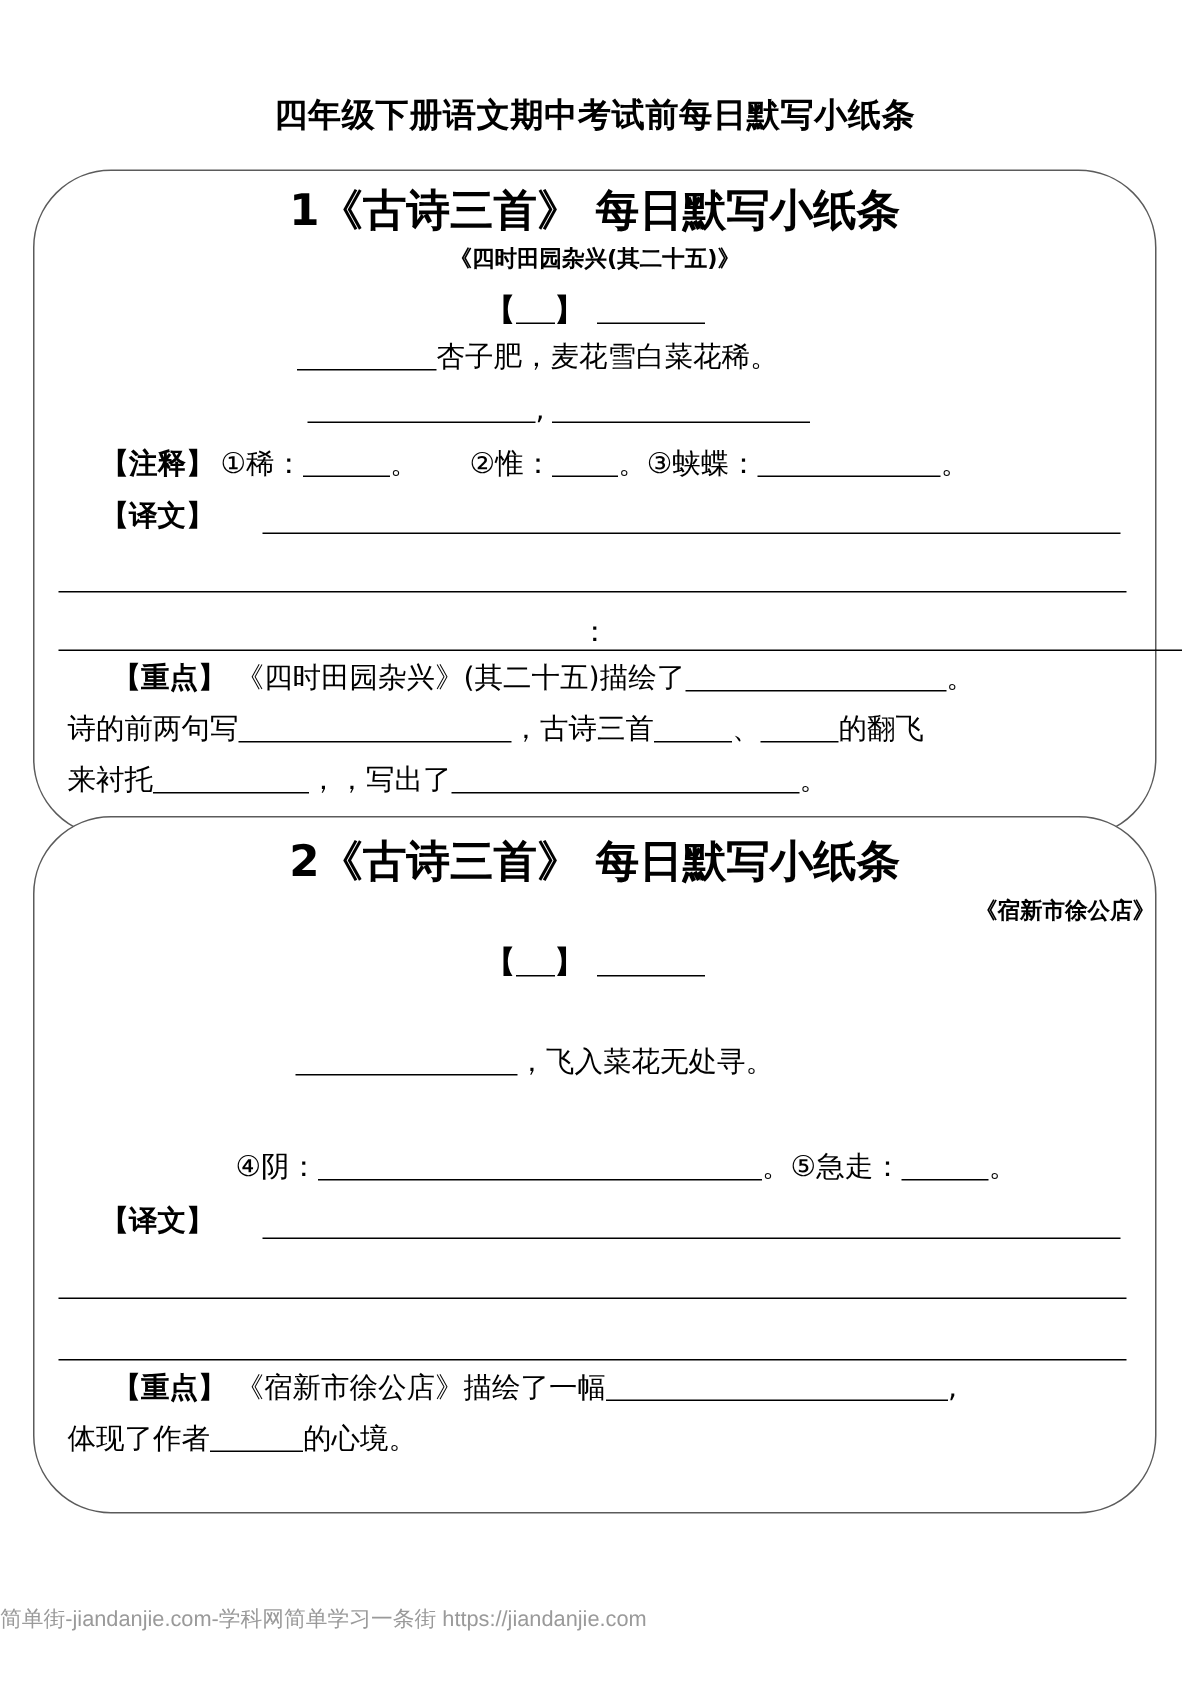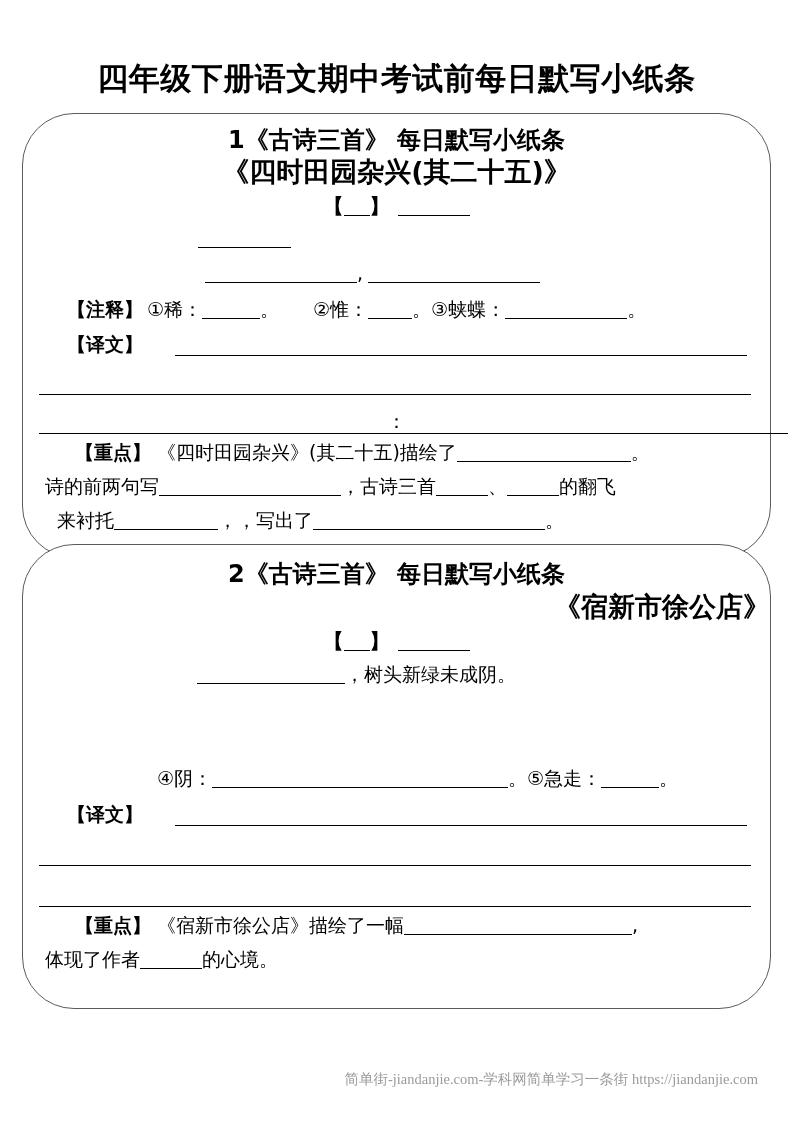--- a/index.html
+++ b/index.html
@@ -24,21 +24,21 @@
     height: 1122px;
   }
 
   
   .doc-title {
     position: absolute;
     top: 58px;
     left: 0;
     width: 793px;
     text-align: center;
-    font-size: 31px;
+    font-size: 22px;
     font-weight: 700;
     letter-spacing: 0.5px;
     line-height: 40px;
     font-family: "DejaVu Sans", "Liberation Sans", sans-serif;
     white-space: nowrap;
   }
 
   
   .card {
     position: absolute;
@@ -56,31 +56,31 @@
     width: 100%;
     height: 100%;
   }
 
   
   .card-title {
     position: absolute;
     left: 0;
     width: 100%;
     text-align: center;
-    font-size: 24px;
+    font-size: 29px;
     font-weight: 700;
     line-height: 32px;
     white-space: nowrap;
   }
   .poem-title {
     position: absolute;
     left: 0;
     width: 100%;
     text-align: center;
-    font-size: 27px;
+    font-size: 15px;
     font-weight: 700;
     line-height: 28px;
     white-space: nowrap;
   }
 
   
   .row {
     position: absolute;
     font-size: 19px;
     line-height: 26px;
@@ -117,25 +117,25 @@
     font-weight: 700;
     font-size: 20px;
   }
 
   
   .footer {
     position: absolute;
     top: 1070px;
     left: 0;
     width: 758px;
-    text-align: right;
+    text-align: left;
     font-size: 14.5px;
     color: #9a9a9a;
     white-space: nowrap;
-    font-family: Liberation Serif, serif;
+    font-family: Liberation Sans, sans-serif;
   }
 </style>
 </head>
 <body>
 
 <div class="page">
 
   <div class="doc-title">四年级下册语文期中考试前每日默写小纸条</div>
 
   <div class="card" id="card-1">
@@ -143,21 +143,21 @@
 
       <div class="card-title" style="top:10px;">1《古诗三首》  每日默写小纸条</div>
 
       <div class="poem-title" style="top:44px;">《四时田园杂兴(其二十五)》</div>
 
       <div class="row center" style="top:79px;">
         <span class="bracket">【</span><span class="blank" style="width:26px;"></span><span class="bracket">】</span><span style="display:inline-block;width:8px;"></span><span class="blank" style="width:72px;"></span>
       </div>
 
       <div class="row" style="top:111px; left:175px;">
-        <span class="blank" style="width:93px;"></span>
+        <span class="blank" style="width:93px;"></span><span>杏子肥，麦花雪白菜花稀。</span>
       </div>
 
       <div class="row" style="top:146px; left:182px;">
         <span class="blank" style="width:152px;"></span><span style="font-size:19px;">,</span><span style="display:inline-block;width:5px;"></span><span class="blank" style="width:172px;"></span>
       </div>
 
       <div class="row" style="top:182px; left:44px;">
         <span class="lbl">【注释】</span><span style="display:inline-block;width:4px;"></span><span>①</span><span>稀：</span><span class="blank" style="width:58px;"></span><span>。</span><span style="display:inline-block;width:34px;"></span><span>②</span><span>惟：</span><span class="blank" style="width:44px;"></span><span>。</span><span>③</span><span>蛱蝶：</span><span class="blank" style="width:122px;"></span><span>。</span>
       </div>
 
@@ -173,42 +173,42 @@
       <div class="ruled" style="top:319px; left:16px; width:749px;"></div>
 
       <div class="row" style="top:325px; left:52px;">
         <span class="lbl">【重点】</span><span style="display:inline-block;width:6px;"></span><span>《四时田园杂兴》(其二十五)描绘了</span><span class="blank" style="width:174px;"></span><span>。</span>
       </div>
 
       <div class="row" style="top:359px; left:22px;">
         <span>诗的前两句写</span><span class="blank" style="width:182px;"></span><span>，古诗三首</span><span class="blank" style="width:52px;"></span><span>、</span><span class="blank" style="width:52px;"></span><span>的翻飞</span>
       </div>
 
-      <div class="row" style="top:393px; left:34px;">
+      <div class="row" style="top:393px; left:22px;">
         <span>来衬托</span><span class="blank" style="width:104px;"></span><span>，</span><span>，写出了</span><span class="blank" style="width:232px;"></span><span>。</span>
       </div>
 
     </div>
   </div>
 
   <div class="card" id="card-2">
     <div class="card-inner">
 
       <div class="card-title" style="top:13px;">2《古诗三首》  每日默写小纸条</div>
 
       <div class="poem-title" style="top:48px;text-align:right;">《宿新市徐公店》</div>
 
       <div class="row center" style="top:83px;">
         <span class="bracket">【</span><span class="blank" style="width:26px;"></span><span class="bracket">】</span><span style="display:inline-block;width:8px;"></span><span class="blank" style="width:72px;"></span>
       </div>
 
-      <div class="row" style="top:116px; left:174px;">
-        <span class="blank" style="width:148px;"></span><span>，树头新绿未成阴。</span>
-      </div>
-
+
+      <div class="row" style="top:150px; left:174px;">
+        <span class="blank" style="width:148px;"></span><span>，飞入菜花无处寻。</span>
+      </div>
 
 
       <div class="row" style="top:220px; left:134px;">
         <span>④</span><span>阴：</span><span class="blank" style="width:296px;"></span><span>。</span><span>⑤</span><span>急走：</span><span class="blank" style="width:58px;"></span><span>。</span>
       </div>
 
       <div class="row" style="top:256px; left:44px;">
         <span class="lbl">【译文】</span>
       </div>
       <div class="ruled" style="top:280px; left:152px; width:572px;"></div>

